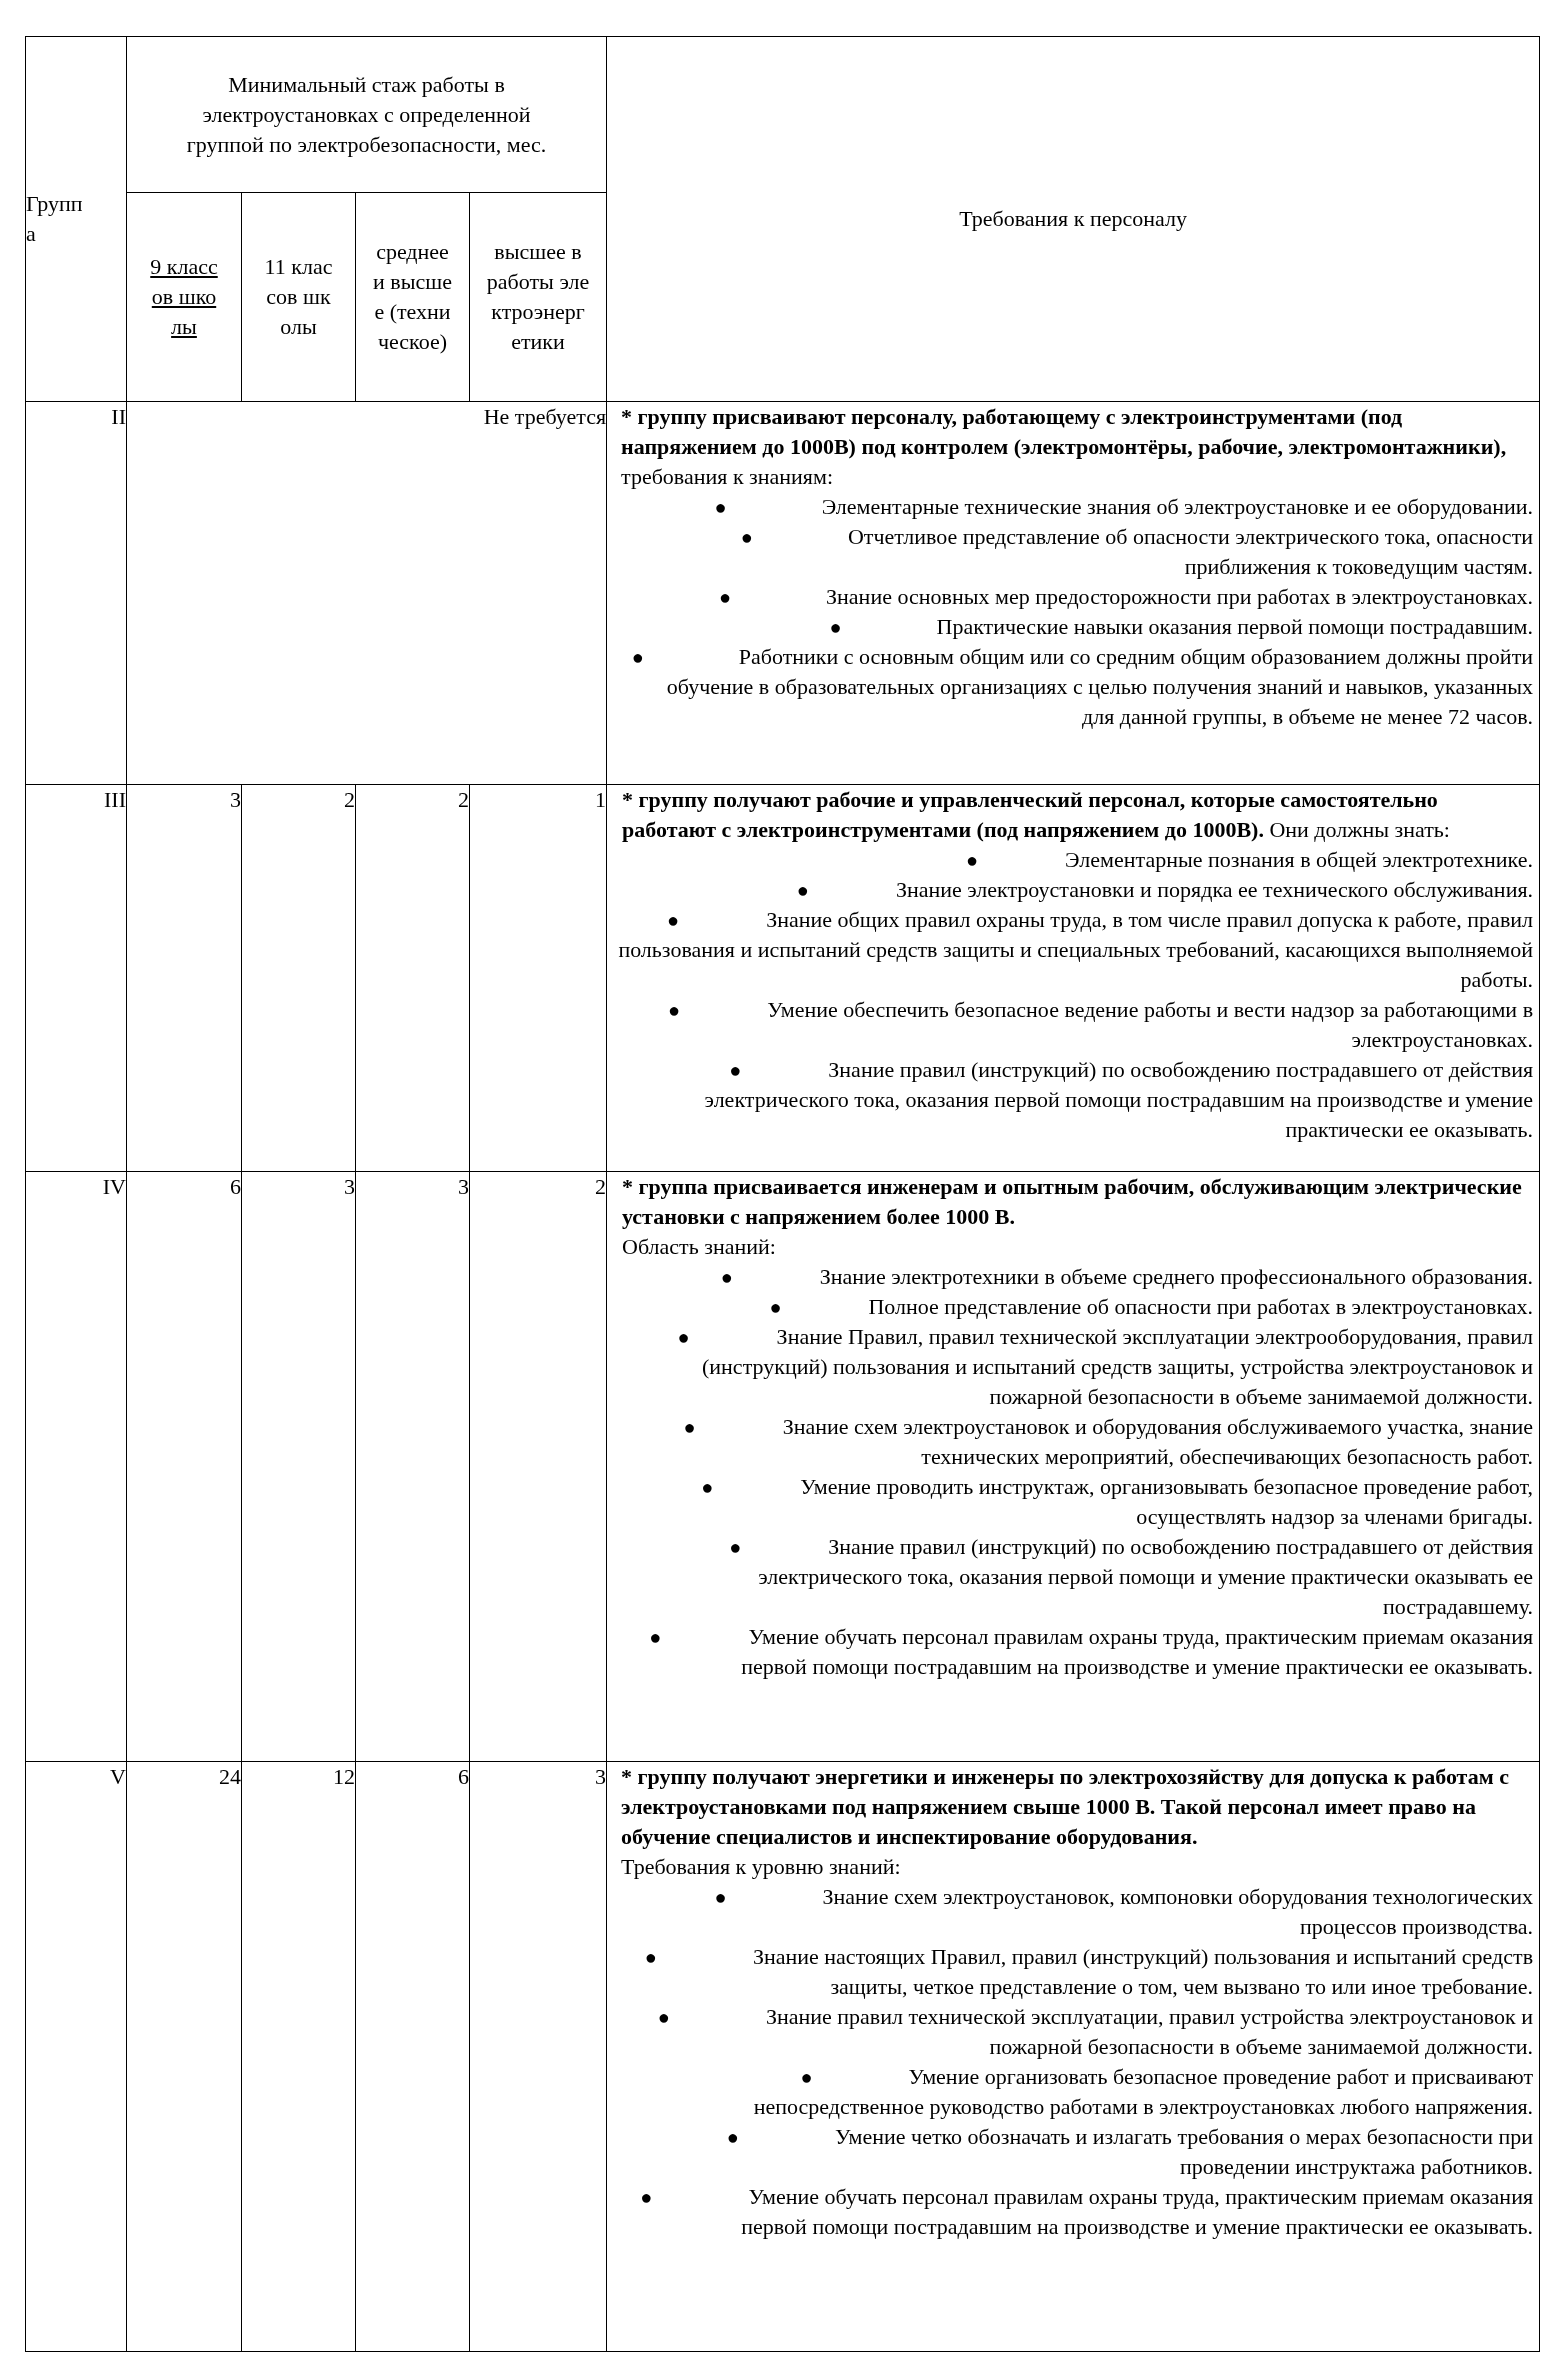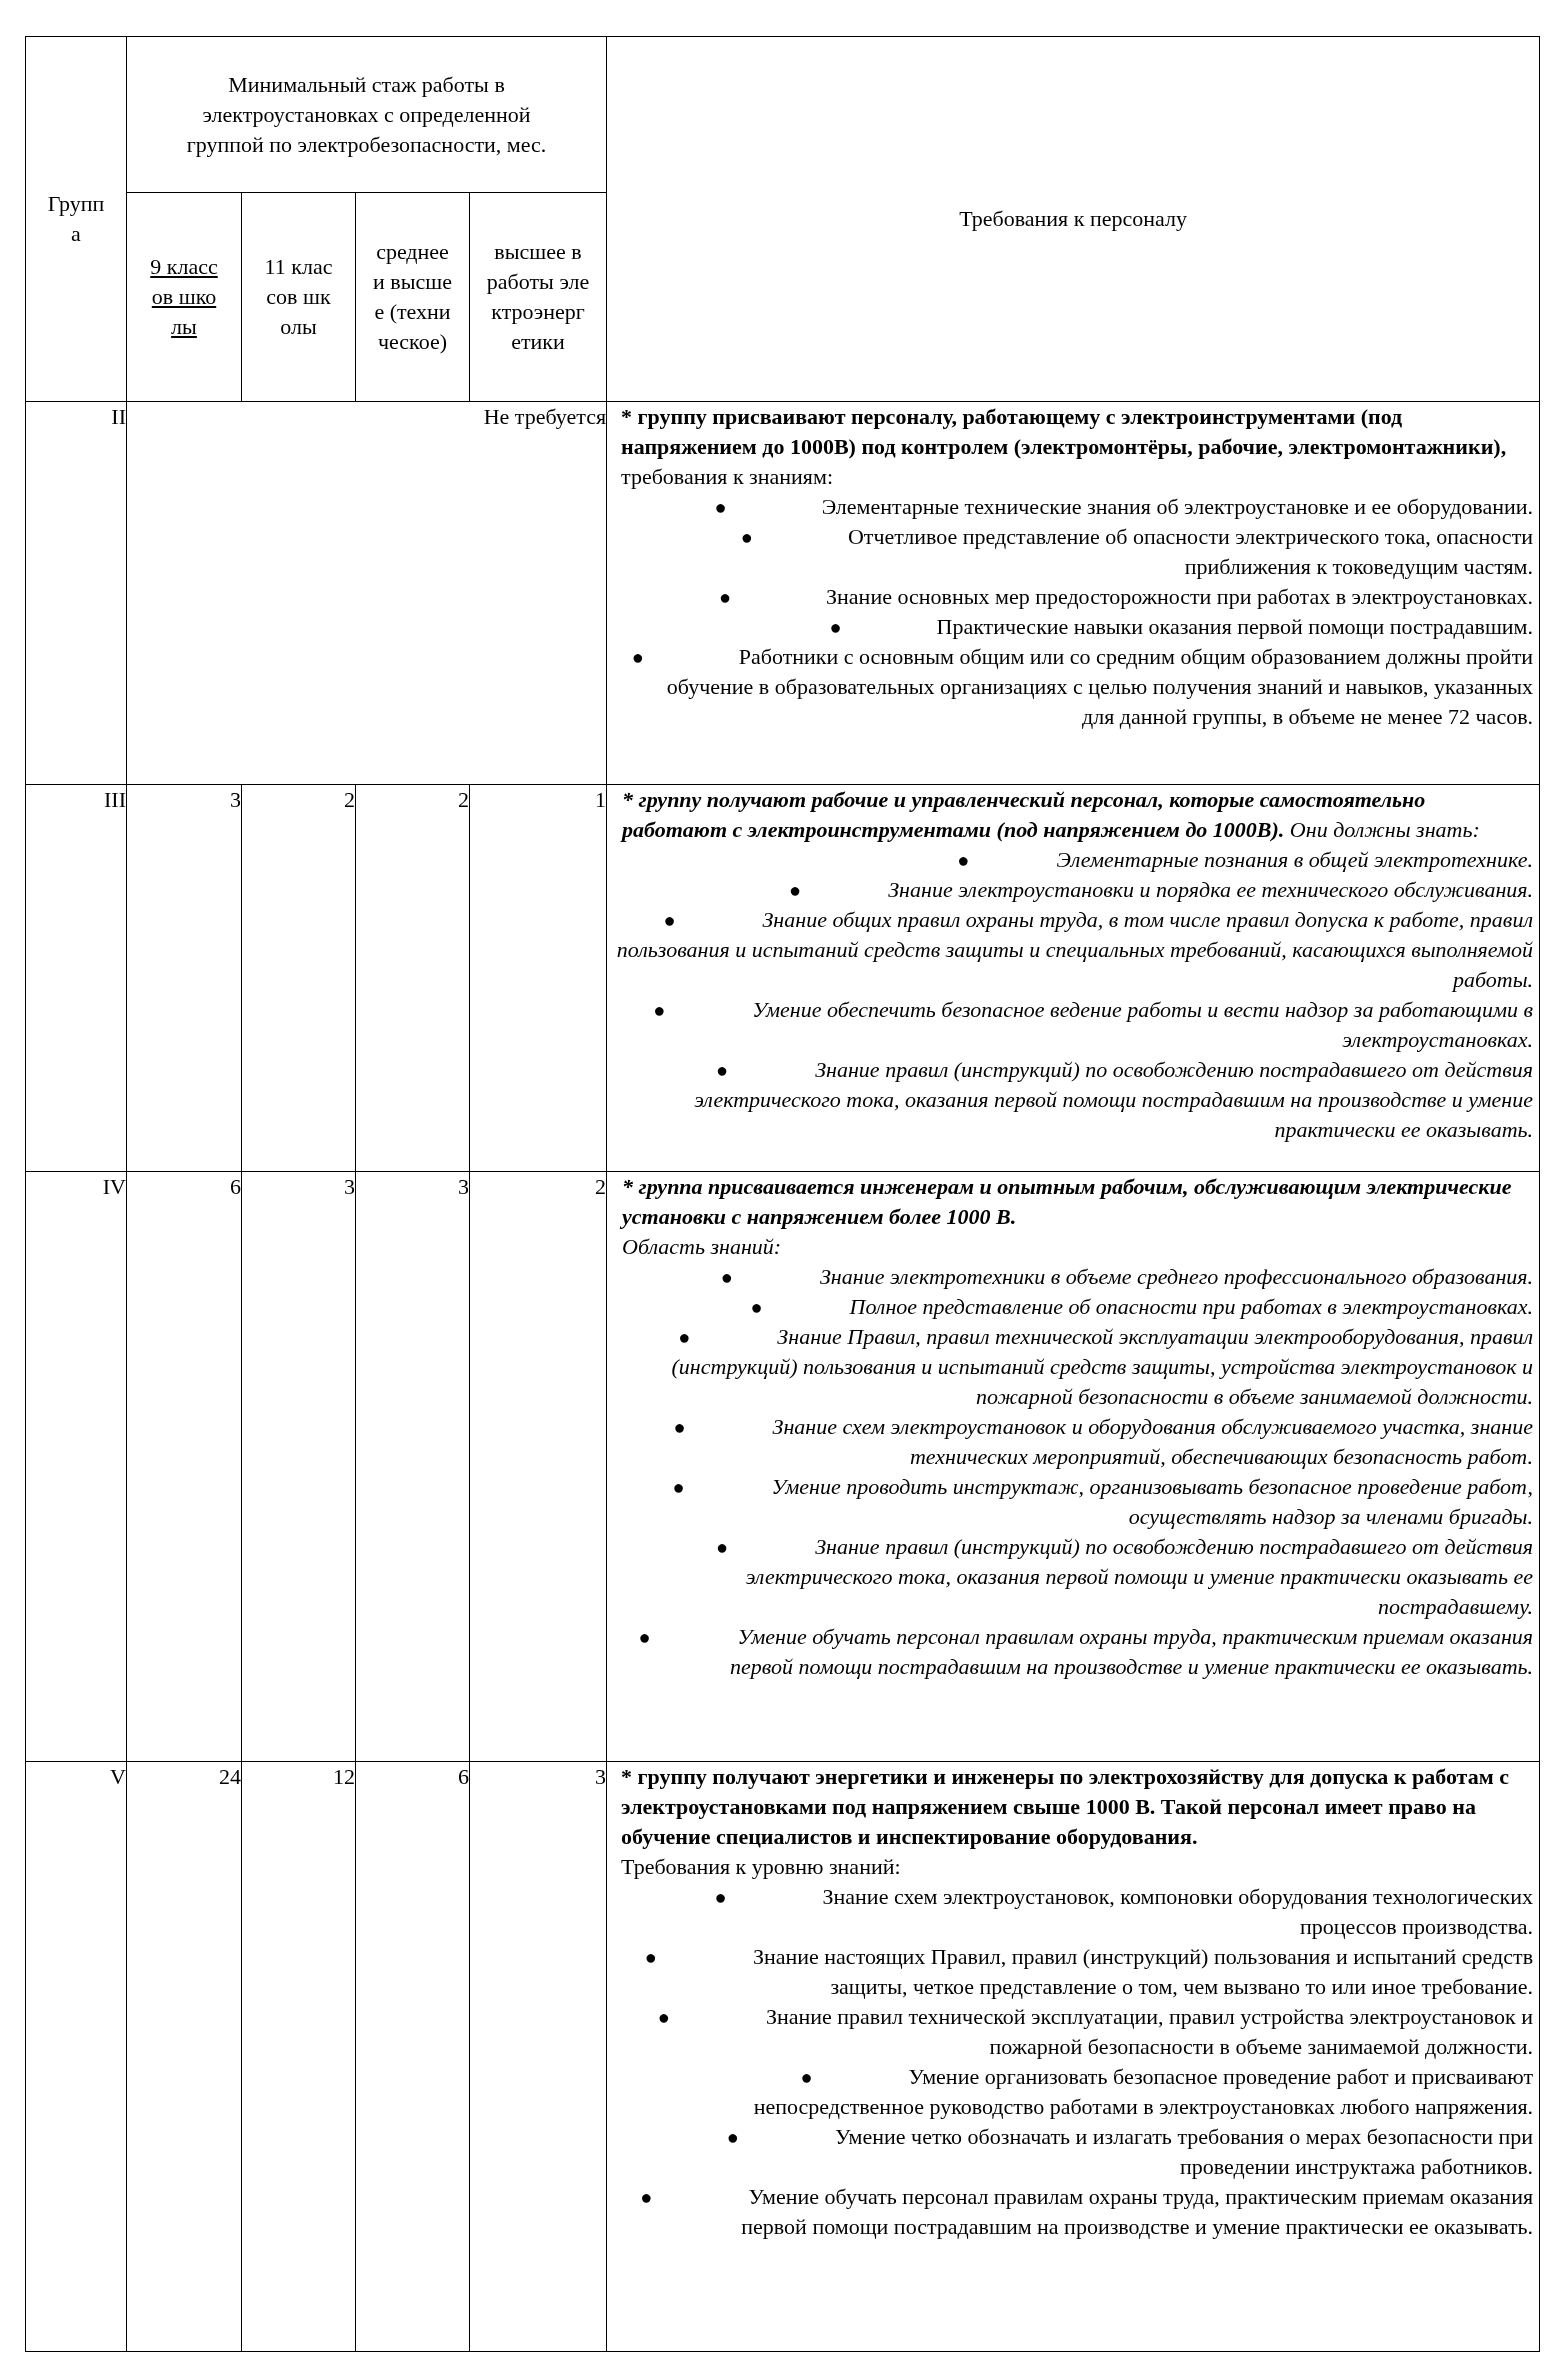--- a/index.html
+++ b/index.html
@@ -3,34 +3,34 @@
 <meta charset="utf-8">
 <style>
   html, body { margin:0; padding:0; background:#ffffff; }
   body { width:1560px; height:2372px; position:relative; overflow:hidden;
          font-family:"Liberation Serif", "DejaVu Serif", serif; color:#000; }
   table.grid { position:absolute; left:25px; top:36px; width:1513px;
                border-collapse:collapse; table-layout:fixed; font-size:22px; line-height:30px; }
   table.grid td { border:1.6px solid #000; vertical-align:top; padding:0; }
   col.c0 { width:101px; } col.c1 { width:115px; } col.c2 { width:114px; }
   col.c3 { width:114px; } col.c4 { width:137px; } col.c5 { width:933px; }
-  .hdr-group { height:364px; vertical-align:middle !important; text-align:center; padding-top:0 !important; }
+  .hdr-group { height:364px; vertical-align:middle !important; text-align:left; padding-top:0 !important; }
   .hdr-min { height:155px; vertical-align:middle !important; text-align:center; padding:0 48px !important; }
   .hdr-sub { height:208px; vertical-align:middle !important; text-align:center; }
   .hdr-req { vertical-align:middle !important; text-align:center; }
   .numcell { text-align:right; padding-top:0px !important; }
   .req { padding:0 6px 0 14px !important; }
   .req p { margin:0; }
   .req .intro b { font-weight:bold; }
   .req .item { margin:0;text-align:right; }
   .req .bullet { display:inline-block; width:18px; font-size:20px; }
   .req .gap { display:inline-block; width:95px; }
   .rowII td { height:382px; } .rowIII td { height:386px; }
   .rowIV td { height:589px; } .rowV td { height:589px; }
-  .rowIII .req, .rowIV .req { padding-left:0 !important;font-style:italic; }
+  .rowIII .req, .rowIV .req { padding-left:0 !important; }
   .rowIII .req .intro, .rowIV .req .intro, .rowIV .req .sub { padding-left:15px; }
   .rowIII .req .item .bullet, .rowIV .req .item .bullet { margin-left:14px; width:14px; }
   .rowIII .req .gap, .rowIV .req .gap { width:87px; }
   .rowV .req { padding-left:14px !important; }
   .rowV .req .gap { width:96px; }
   .rowII .req .item { padding-left:12px; }
   .rowII .req .item .bullet { margin-left:-12px; }
 </style>
 </head>
 <body>

